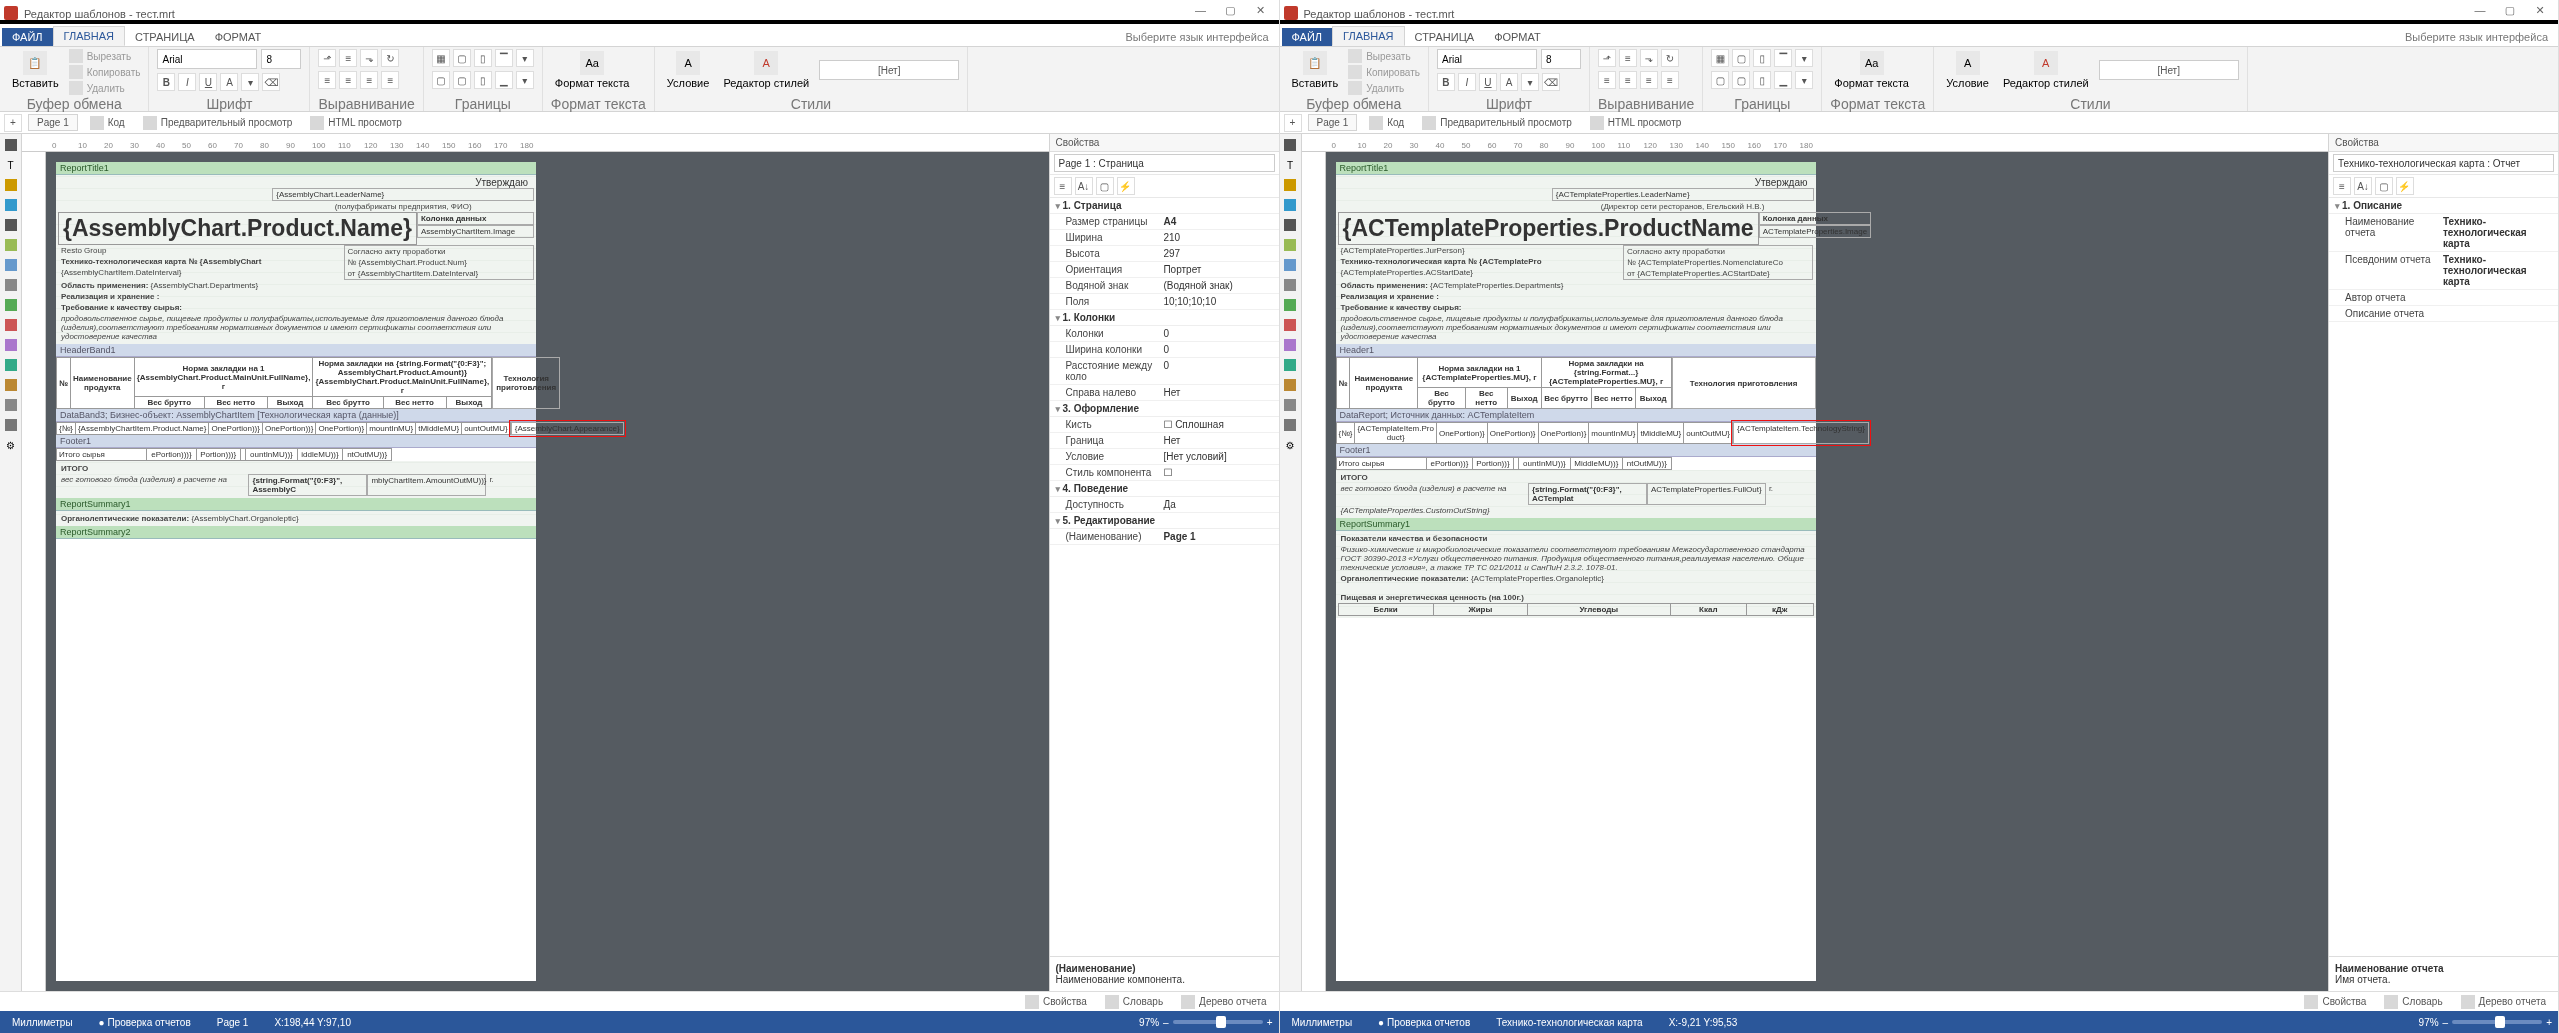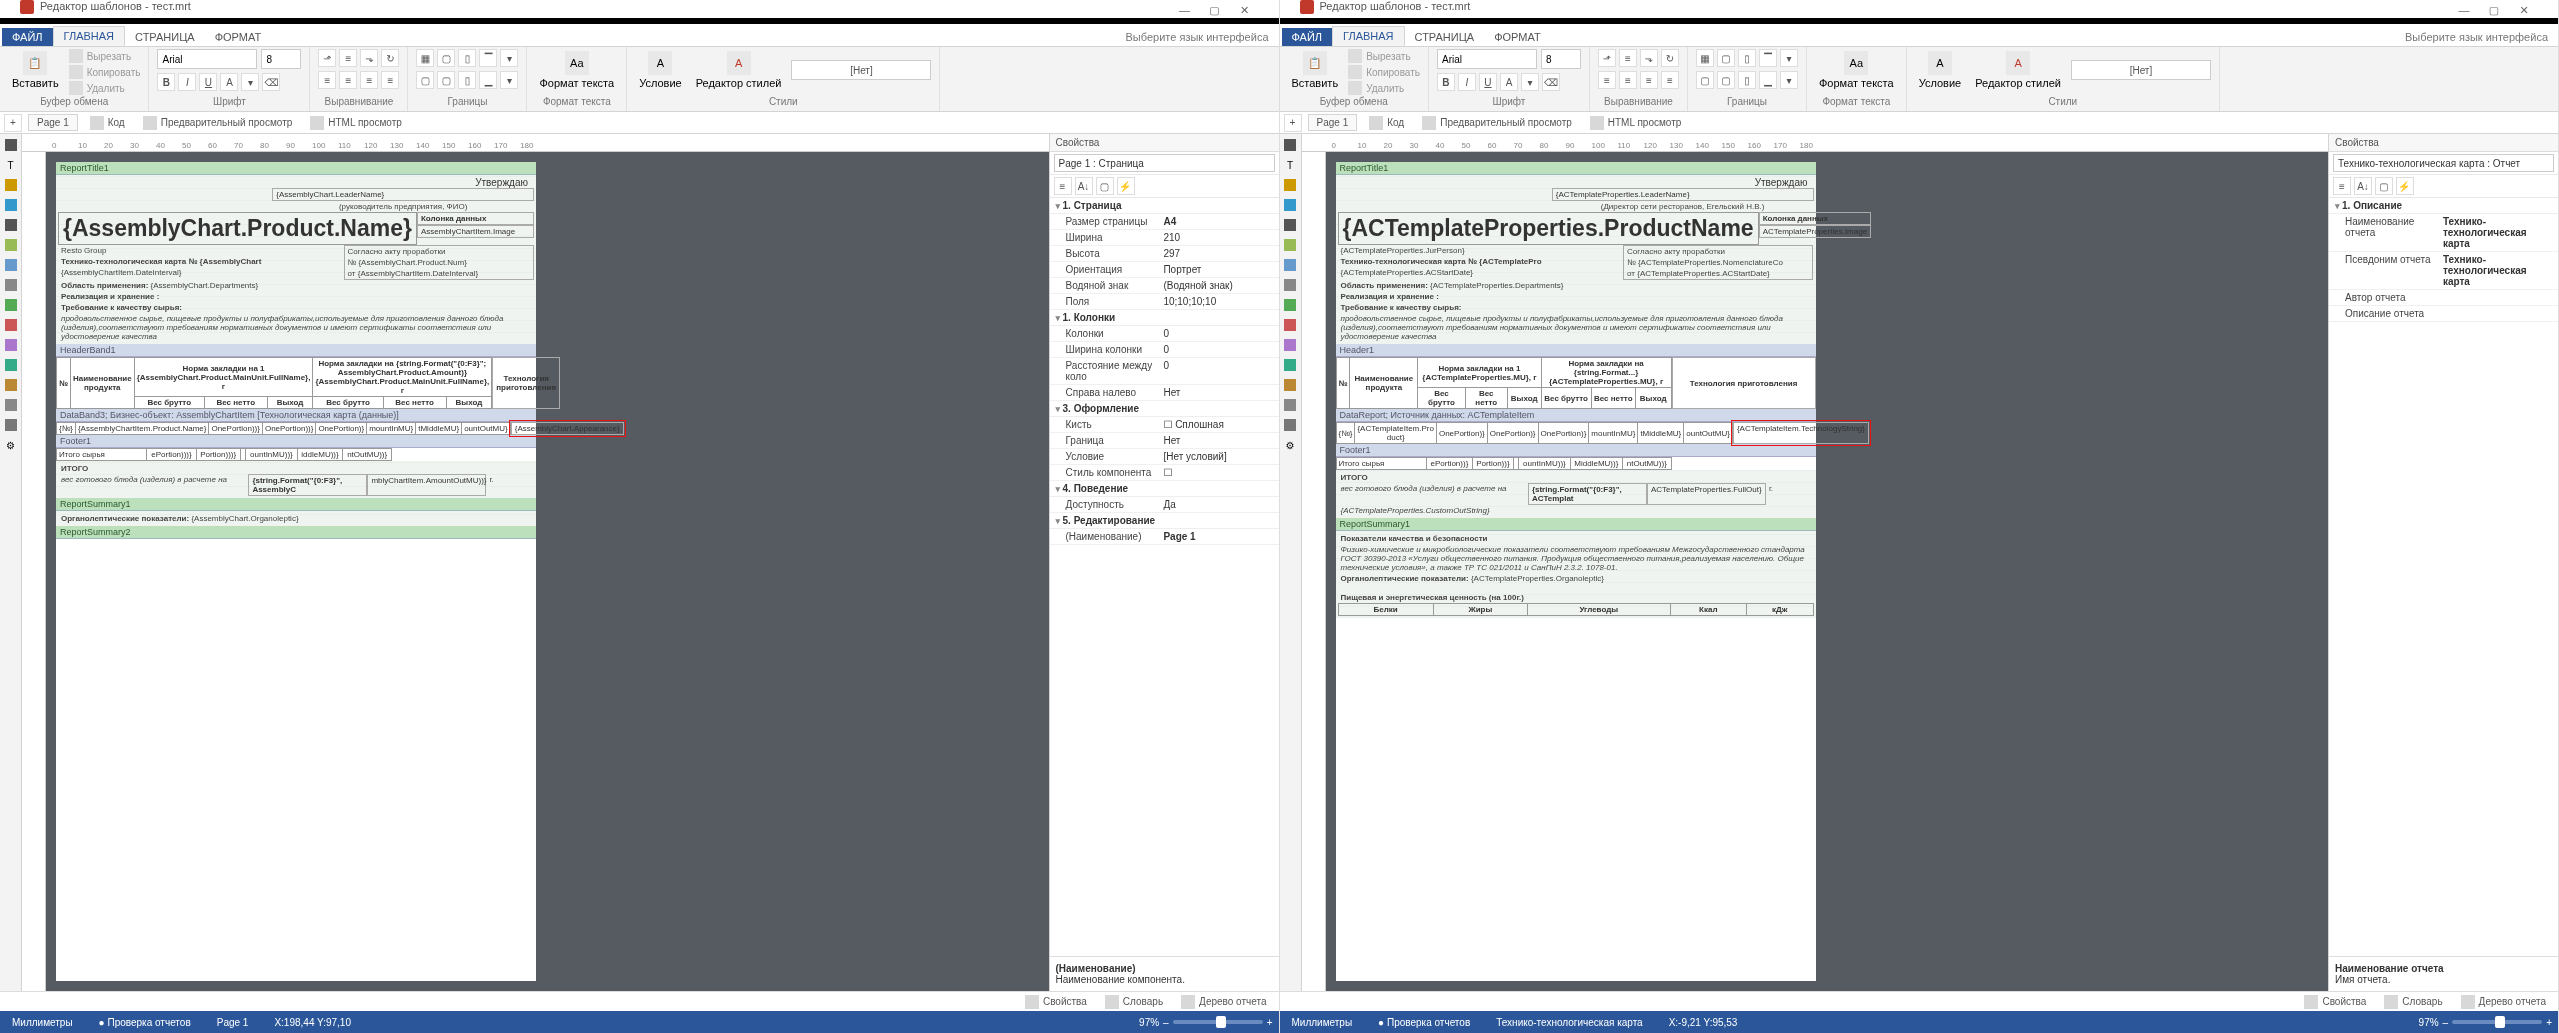--- a/index.html
+++ b/index.html
@@ -1,37 +1,37 @@
 <!DOCTYPE html>
 <html><head>
 <meta charset="utf-8">
 <style>
 * { box-sizing: border-box; margin: 0; padding: 0; font-family: "Segoe UI", Tahoma, sans-serif; }
 body { background: #fff; font-size: 11px; display: flex; height: 1033px; width: 2559px; overflow: hidden; }
 .app { flex: 1; display: flex; flex-direction: column; border-right: 1px solid #ddd; min-width: 0; }
 
 
-.titlebar { height: 24px; background: #fff; display: flex; align-items: flex-start; padding: 0 20px; border-bottom: 6px solid #000000; }
+.titlebar { height: 24px; background: #fff; display: flex; align-items: flex-end; padding: 0 4px; border-bottom: 4px solid #000000; }
 .titlebar .icon { width: 14px; height: 14px; background: #c0392b; border-radius: 2px; margin-right: 6px; }
 .titlebar .title { flex: 1; font-size: 11px; color: #555; }
 .titlebar .winbtns { display: flex; gap: 2px; }
 .titlebar .winbtn { width: 28px; height: 20px; display: flex; align-items: center; justify-content: center; color: #666; cursor: pointer; }
 
 
 .ribbon-tabs { height: 22px; background: #fff; display: flex; align-items: flex-end; padding-left: 2px; }
 .ribbon-tab { padding: 3px 10px; font-size: 11px; color: #555; cursor: pointer; }
 .ribbon-tab.file { background: #2b579a; color: #fff; }
 .ribbon-tab.active { color: #2b579a; border: 1px solid #d4d4d4; border-bottom: 1px solid #f3f3f3; background: #f3f3f3; }
 .ribbon-right { margin-left: auto; padding: 3px 10px; color: #777; font-size: 11px; }
 
 
 .ribbon { height: 66px; background: #f3f3f3; border-top: 1px solid #d4d4d4; border-bottom: 1px solid #d4d4d4; display: flex; }
 .ribbon-group { border-right: 1px solid #e0e0e0; padding: 2px 8px; display: flex; flex-direction: column; justify-content: space-between; position: relative; }
 .ribbon-group .group-content { display: flex; gap: 6px; }
-.ribbon-group .group-label { font-size: 10px; color: #777; text-align: center; height: 13px; }
+.ribbon-group .group-label { font-size: 14px; color: #777; text-align: center; height: 13px; }
 .ribbon-btn-big { display: flex; flex-direction: column; align-items: center; padding: 2px 4px; cursor: pointer; }
 .ribbon-btn-big .bigicon { width: 24px; height: 24px; background: #e8e8e8; margin-bottom: 2px; display: flex; align-items: center; justify-content: center; }
 .ribbon-items-col { display: flex; flex-direction: column; gap: 2px; }
 .ribbon-item-sm { display: flex; align-items: center; font-size: 10px; color: #999; gap: 4px; cursor: pointer; }
 .ribbon-item-sm .smicon { width: 14px; height: 14px; background: #ddd; }
 .ribbon-ctrl { height: 20px; border: 1px solid #ccc; background: #fff; font-size: 10px; padding: 1px 4px; display:flex; align-items:center; }
 .ribbon-ctrl.font { width: 100px; }
 .ribbon-ctrl.size { width: 40px; margin-left:4px; }
 .ribbon-toolrow { display: flex; gap: 3px; }
 .ribbon-tool { width: 18px; height: 18px; background: #fff; border: 1px solid #ddd; cursor: pointer; display:flex; align-items:center; justify-content:center; color:#555; font-size:10px;}
@@ -321,21 +321,21 @@
         <div class="vruler"></div>
         <div class="canvas-page">
 
           <div class="rpt-bandlabel">ReportTitle1</div>
           <div class="rpt-gridarea">
             <div class="rpt-right">Утверждаю</div>
             <div class="rpt-row">
               <div style="flex:1;"></div>
               <div style="width:55%;">
                 <div class="rpt-cell">{AssemblyChart.LeaderName}</div>
-                <div class="rpt-sm" style="text-align:center;">(руководитель предприятия, ФИО)</div>
+                <div class="rpt-sm" style="text-align:center;">(полуфабрикаты предприятия, ФИО)</div>
               </div>
             </div>
             <div class="rpt-row">
               <div class="rpt-title-big" style="flex:1;border:1px solid #999;">{AssemblyChart.Product.Name}</div>
               <div style="width:30%;">
                 <div class="rpt-cell" style="font-weight:bold;">Колонка данных</div>
                 <div class="rpt-cell">AssemblyChartItem.Image</div>
               </div>
             </div>
             <div class="rpt-row">

